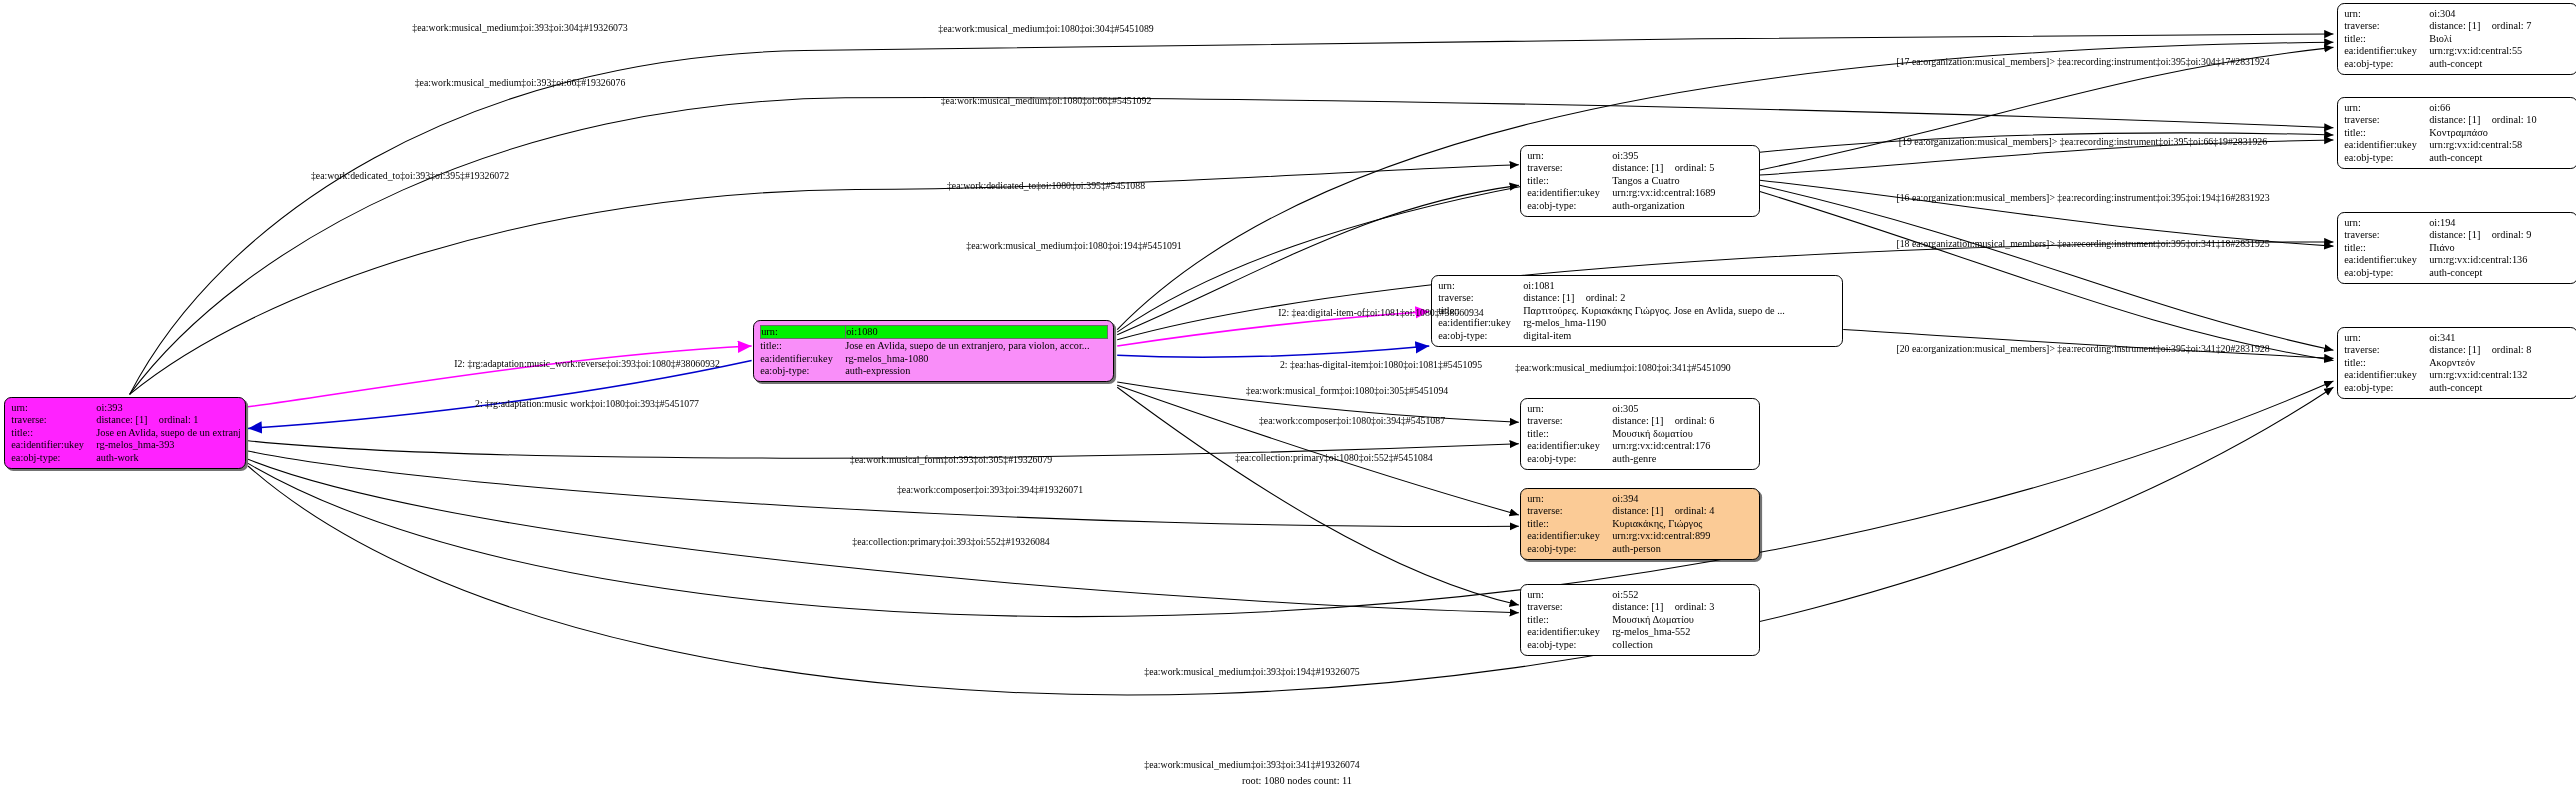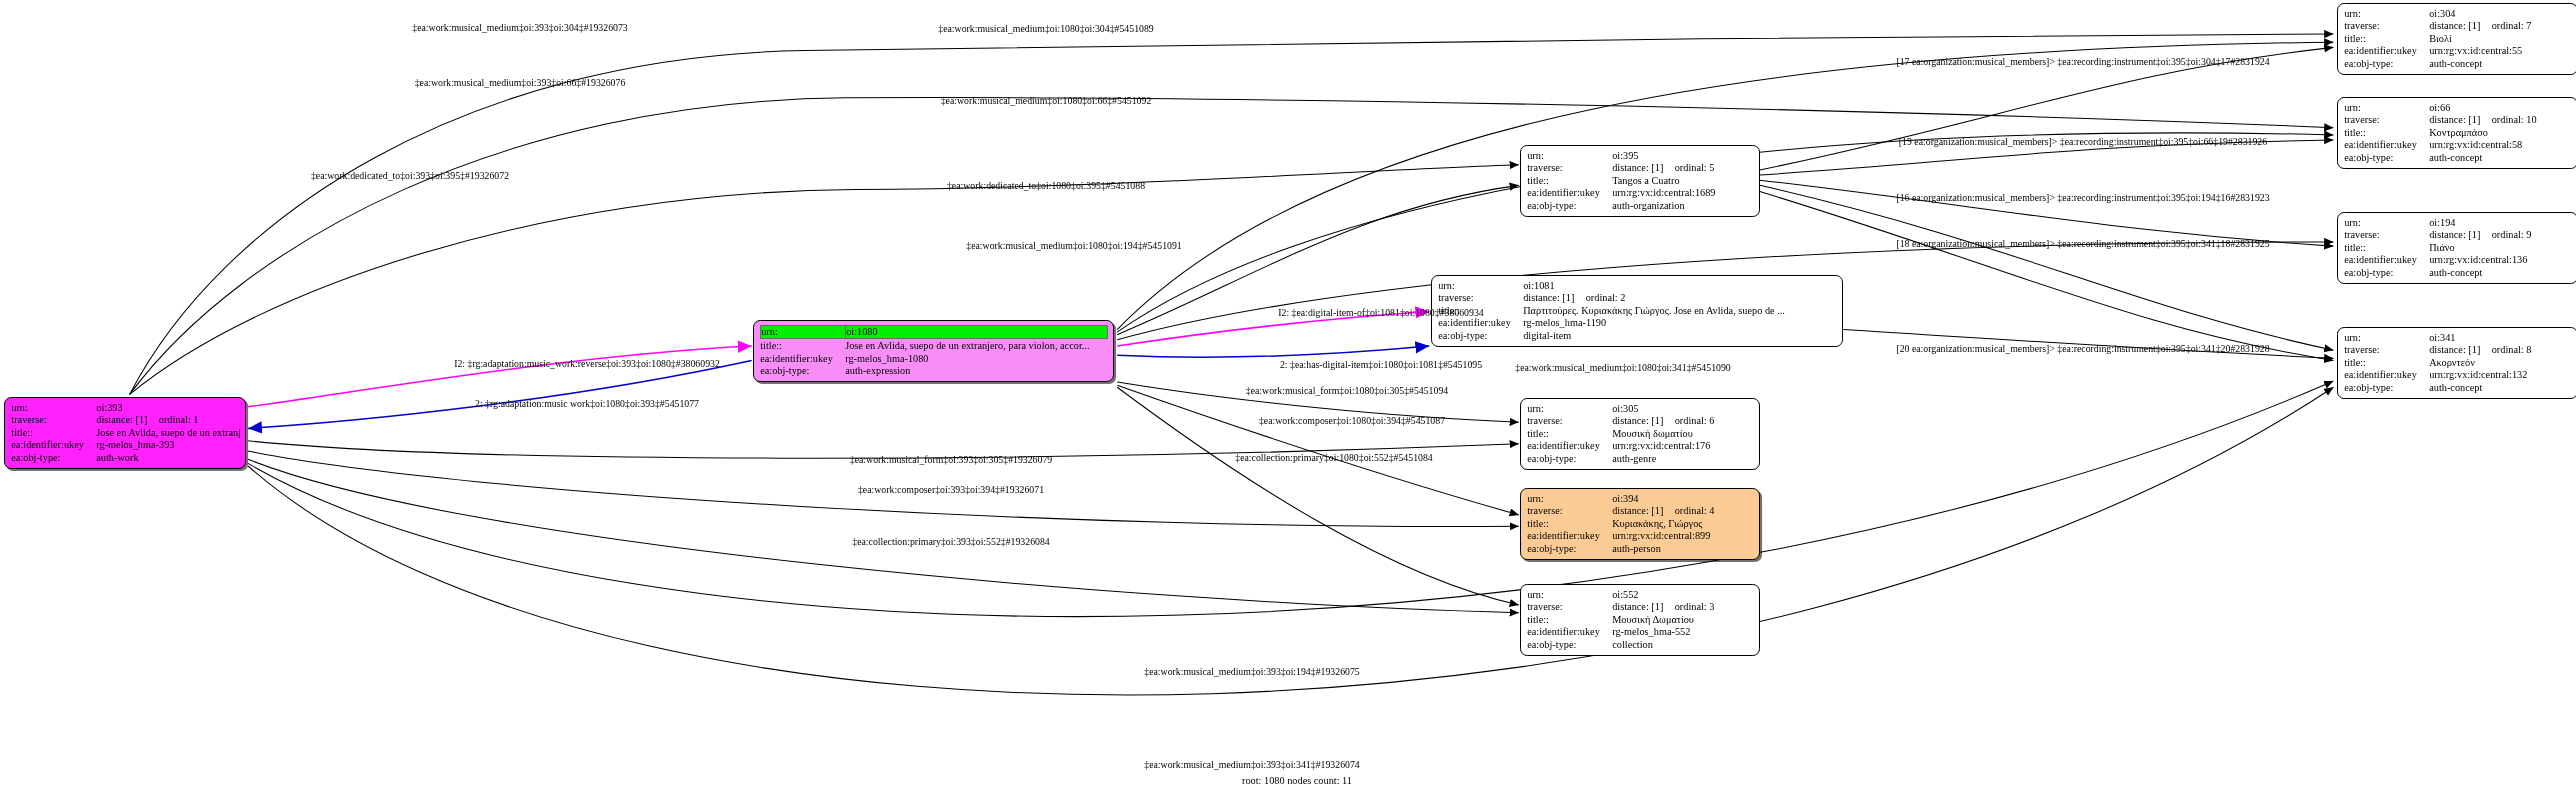--- a/index.html
+++ b/index.html
@@ -398,21 +398,21 @@
       <div class="elabel" style="left: 1046px; top: 241px; margin-left: 28px;">‡ea:work:musical_medium‡oi:1080‡oi:194‡#5451091</div>
       <div class="elabel" style="left: 1381px; top: 308px;">I2: ‡ea:digital-item-of‡oi:1081‡oi:1080‡#38060934</div>
       <div class="elabel" style="left: 1381px; top: 360px;">2: ‡ea:has-digital-item‡oi:1080‡oi:1081‡#5451095</div>
       <div class="elabel" style="left: 1623px; top: 363px;">‡ea:work:musical_medium‡oi:1080‡oi:341‡#5451090</div>
       <div class="elabel" style="left: 587px; top: 359px;">I2: ‡rg:adaptation:music_work:reverse‡oi:393‡oi:1080‡#38060932</div>
       <div class="elabel" style="left: 587px; top: 399px;">2: ‡rg:adaptation:music work‡oi:1080‡oi:393‡#5451077</div>
       <div class="elabel" style="left: 1347px; top: 386px;">‡ea:work:musical_form‡oi:1080‡oi:305‡#5451094</div>
       <div class="elabel" style="left: 1352px; top: 416px;">‡ea:work:composer‡oi:1080‡oi:394‡#5451087</div>
       <div class="elabel" style="left: 1334px; top: 453px;">‡ea:collection:primary‡oi:1080‡oi:552‡#5451084</div>
       <div class="elabel" style="left: 951px; top: 455px;">‡ea:work:musical_form‡oi:393‡oi:305‡#19326079</div>
-      <div class="elabel" style="left: 951px; top: 485px;">‡ea:work:composer‡oi:393‡oi:394‡#19326071</div>
+      <div class="elabel" style="left: 990px; top: 485px;">‡ea:work:composer‡oi:393‡oi:394‡#19326071</div>
       <div class="elabel" style="left: 951px; top: 537px;">‡ea:collection:primary‡oi:393‡oi:552‡#19326084</div>
       <div class="elabel" style="left: 1252px; top: 667px;">‡ea:work:musical_medium‡oi:393‡oi:194‡#19326075</div>
       <div class="elabel" style="left: 1252px; top: 760px;">‡ea:work:musical_medium‡oi:393‡oi:341‡#19326074</div>
     </div>
 
   <div class="footer" style="left:1252px; top:775px;margin-left:45px;">root: 1080 nodes count: 11</div>
 </div>
 
 
 </body></html>

